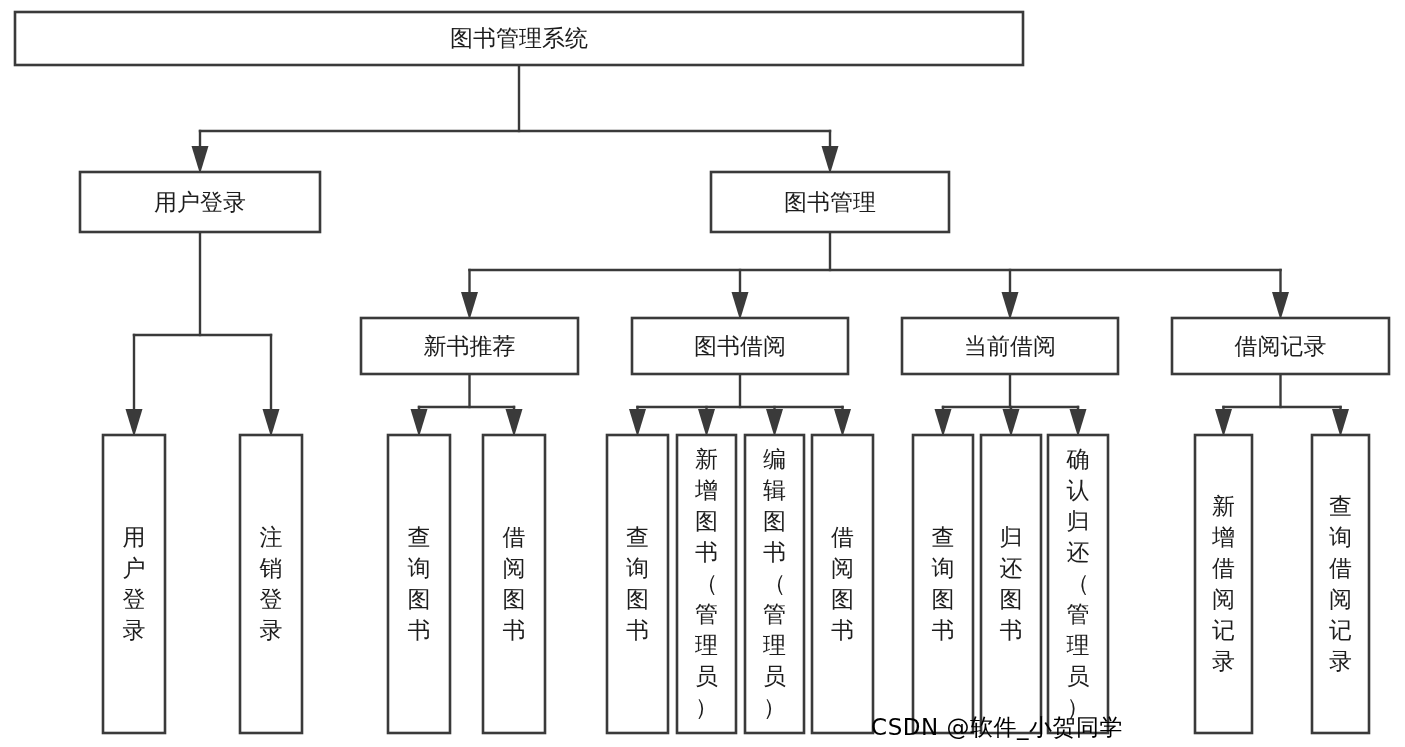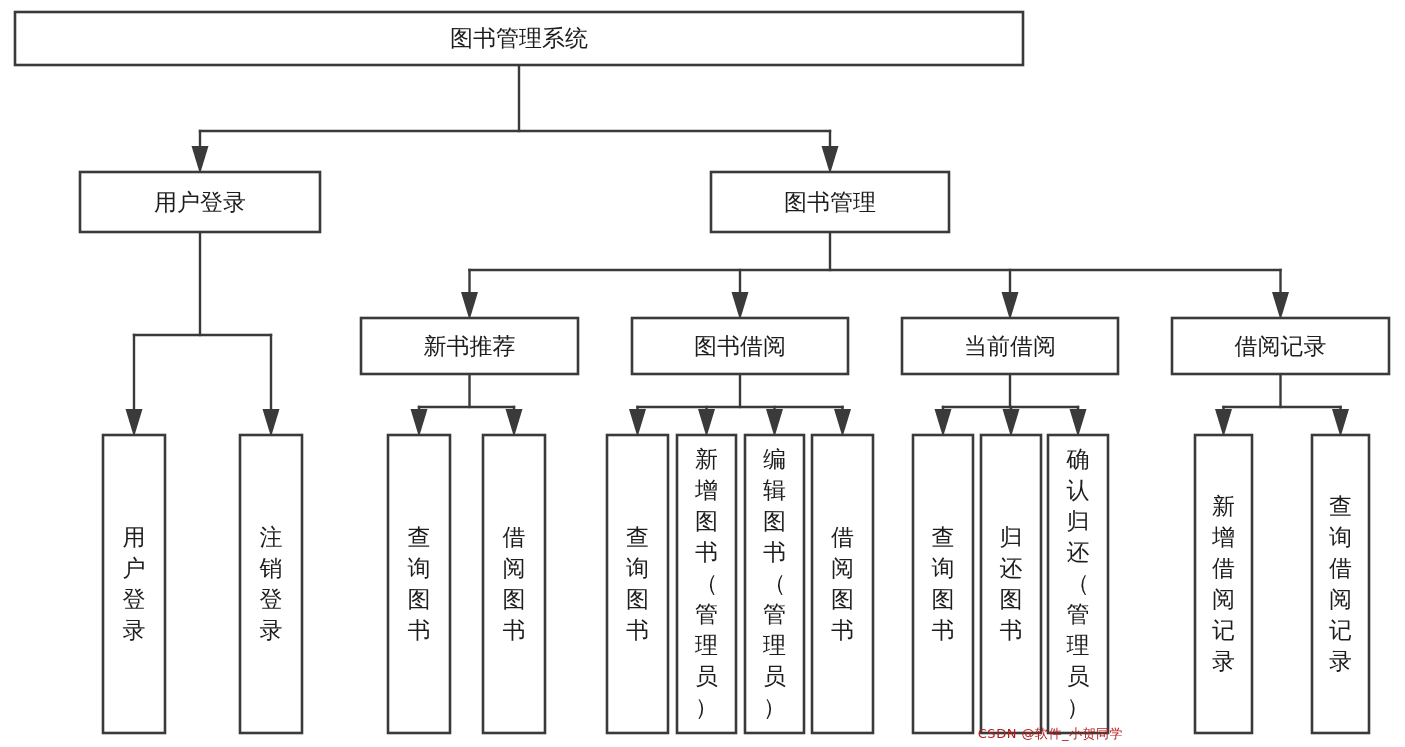--- a/index.html
+++ b/index.html
@@ -52,22 +52,22 @@
     font-size: 23px;
   }
   text.v-label {
     font-size: 23px;
   }
   .watermark {
     position: absolute;
     right: 9px;
     bottom: 4px;
     font-family: "DejaVu Sans", "Liberation Sans", sans-serif;
-    font-size: 13px;
-    color: #b91c1c;
+    font-size: 23px;
+    color: #000000;
     letter-spacing: 0.5px;
     white-space: nowrap;
     user-select: none;
     margin-top: 38px;
   }
 </style>
 </head>
 <body>
 
 <div id="diagram-root">

